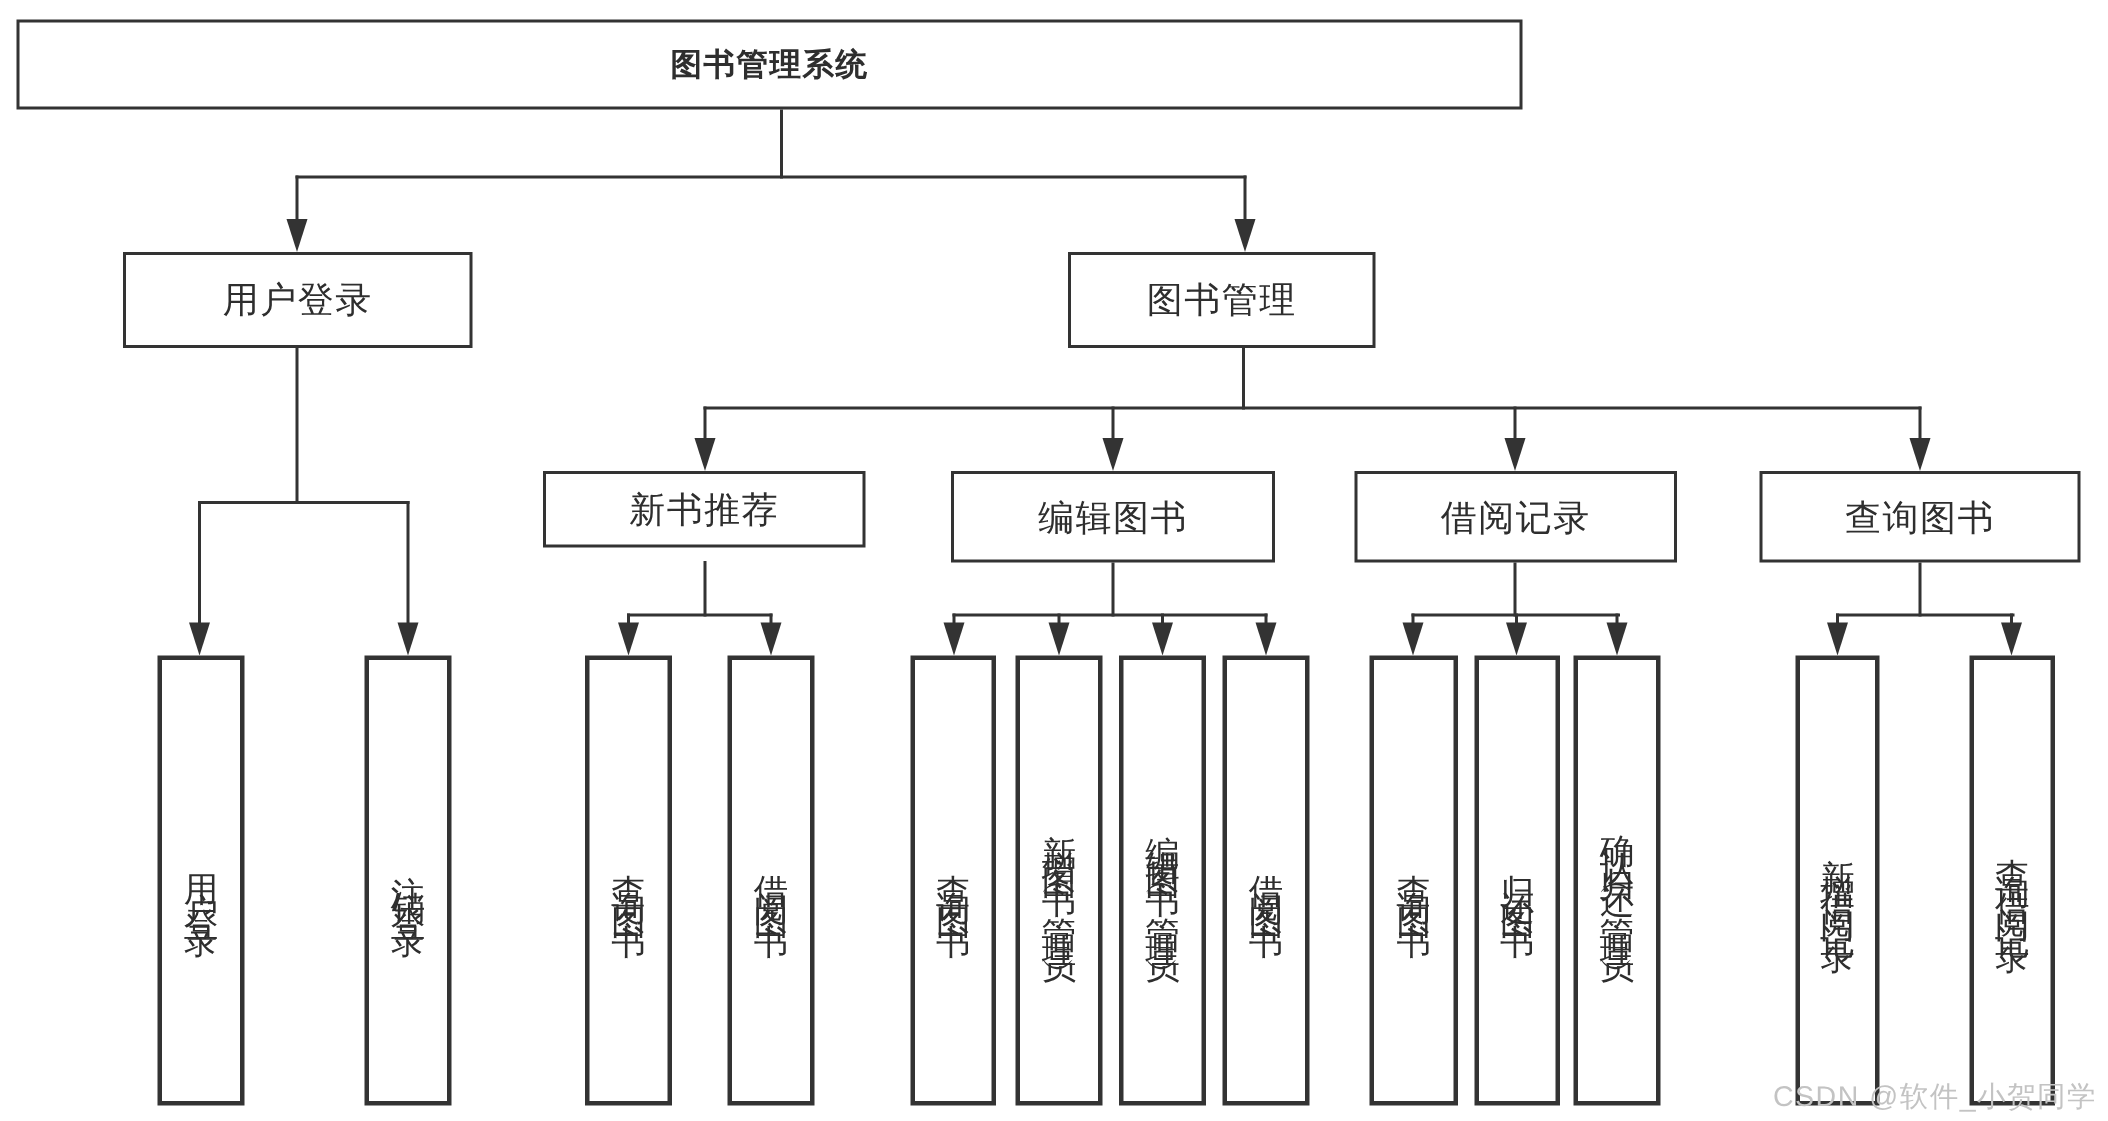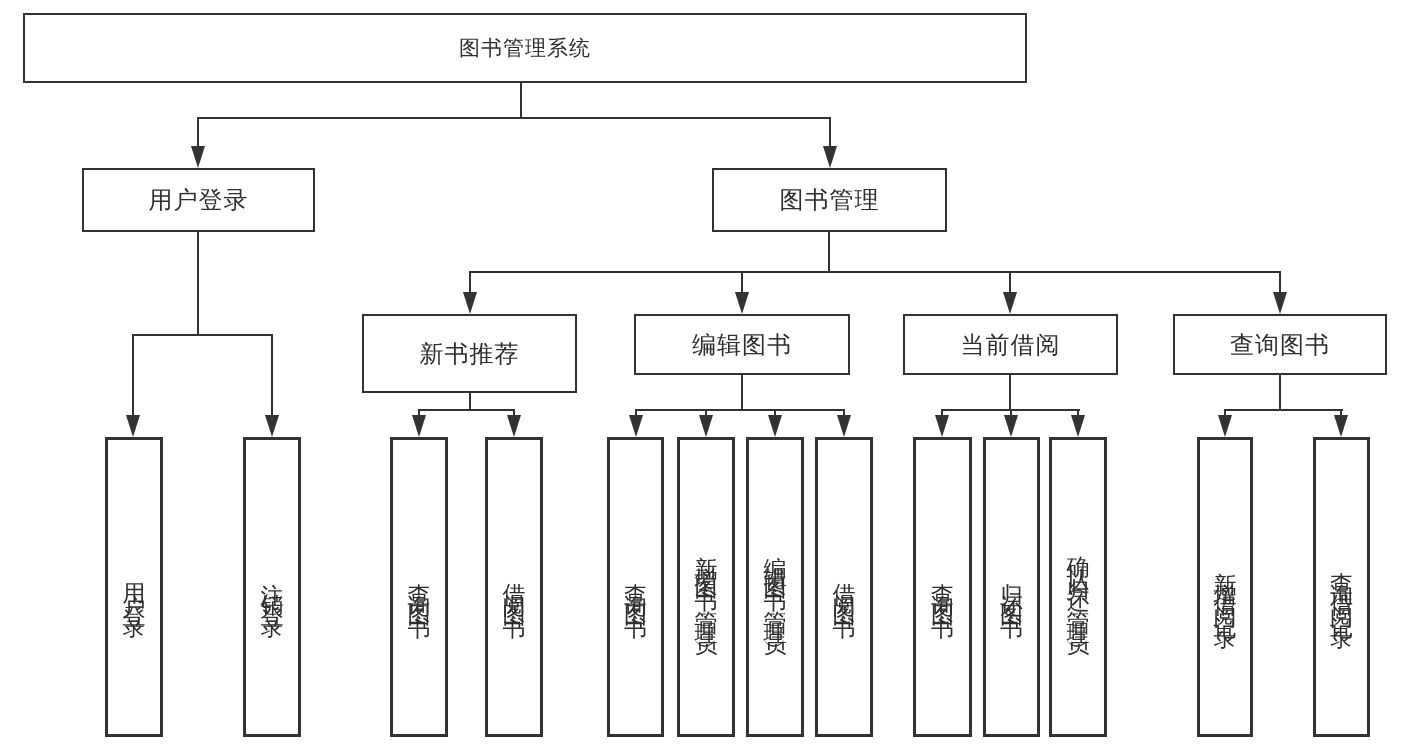--- a/index.html
+++ b/index.html
@@ -28,39 +28,39 @@
   .watermark{
     position:absolute;right:7px;bottom:3px;z-index:5;
     font-size:19px;color:#c3c3c3;letter-spacing:1px;white-space:nowrap;
   }
 </style>
 </head>
 <body>
 
 <div class="canvas" id="canvas">
 
-  <div class="box root-box" style="left:23px;top:13px;width:1004px;height:70px;">
+  <div class="box root-box" style="left:11px;top:13px;width:1004px;height:60px;font-weight:bold;">
     <span>图书管理系统</span>
   </div>
 
   <div class="box hbox" style="left:82px;top:168px;width:233px;height:64px;">
     <span>用户登录</span>
   </div>
-  <div class="box hbox" style="left:712px;top:168px;width:235px;height:64px;">
+  <div class="box hbox" style="left:712px;top:168px;width:205px;height:64px;">
     <span>图书管理</span>
   </div>
 
-  <div class="box hbox" style="left:362px;top:314px;width:215px;height:79px;">
+  <div class="box hbox" style="left:362px;top:314px;width:215px;height:51px;">
     <span>新书推荐</span>
   </div>
   <div class="box hbox" style="left:634px;top:314px;width:216px;height:61px;">
     <span>编辑图书</span>
   </div>
   <div class="box hbox" style="left:903px;top:314px;width:215px;height:61px;">
-    <span>当前借阅</span>
+    <span>借阅记录</span>
   </div>
   <div class="box hbox" style="left:1173px;top:314px;width:214px;height:61px;">
     <span>查询图书</span>
   </div>
 
   <div class="box vbox" style="left:105px;top:437px;width:58px;height:300px;">
     <span class="vtext">用户登录</span>
   </div>
   <div class="box vbox" style="left:243px;top:437px;width:58px;height:300px;">
     <span class="vtext">注销登录</span>
@@ -96,20 +96,21 @@
     <span class="vtext">确认归还（管理员）</span>
   </div>
 
   <div class="box vbox" style="left:1197px;top:437px;width:56px;height:300px;">
     <span class="vtext">新增借阅记录</span>
   </div>
   <div class="box vbox" style="left:1313px;top:437px;width:57px;height:300px;">
     <span class="vtext">查询借阅记录</span>
   </div>
 
+  <div class="watermark">CSDN @软件_小贺同学</div>
 <div class="line" style="left: 520px; top: 67px; width: 2px; height: 52px;"></div>
     <div class="line" style="left: 197px; top: 117px; width: 634px; height: 2px;"></div>
     <div class="line" style="left: 197px; top: 117px; width: 2px; height: 31px;"></div>
     <div class="line" style="left: 829px; top: 117px; width: 2px; height: 31px;"></div>
     <div class="line" style="left: 197px; top: 232px; width: 2px; height: 104px;"></div>
     <div class="line" style="left: 132px; top: 334px; width: 141px; height: 2px;"></div>
     <div class="line" style="left: 132px; top: 334px; width: 2px; height: 83px;"></div>
     <div class="line" style="left: 271px; top: 334px; width: 2px; height: 83px;"></div>
     <div class="line" style="left: 828px; top: 232px; width: 2px; height: 41px;"></div>
     <div class="line" style="left: 469px; top: 271px; width: 812px; height: 2px;"></div>

